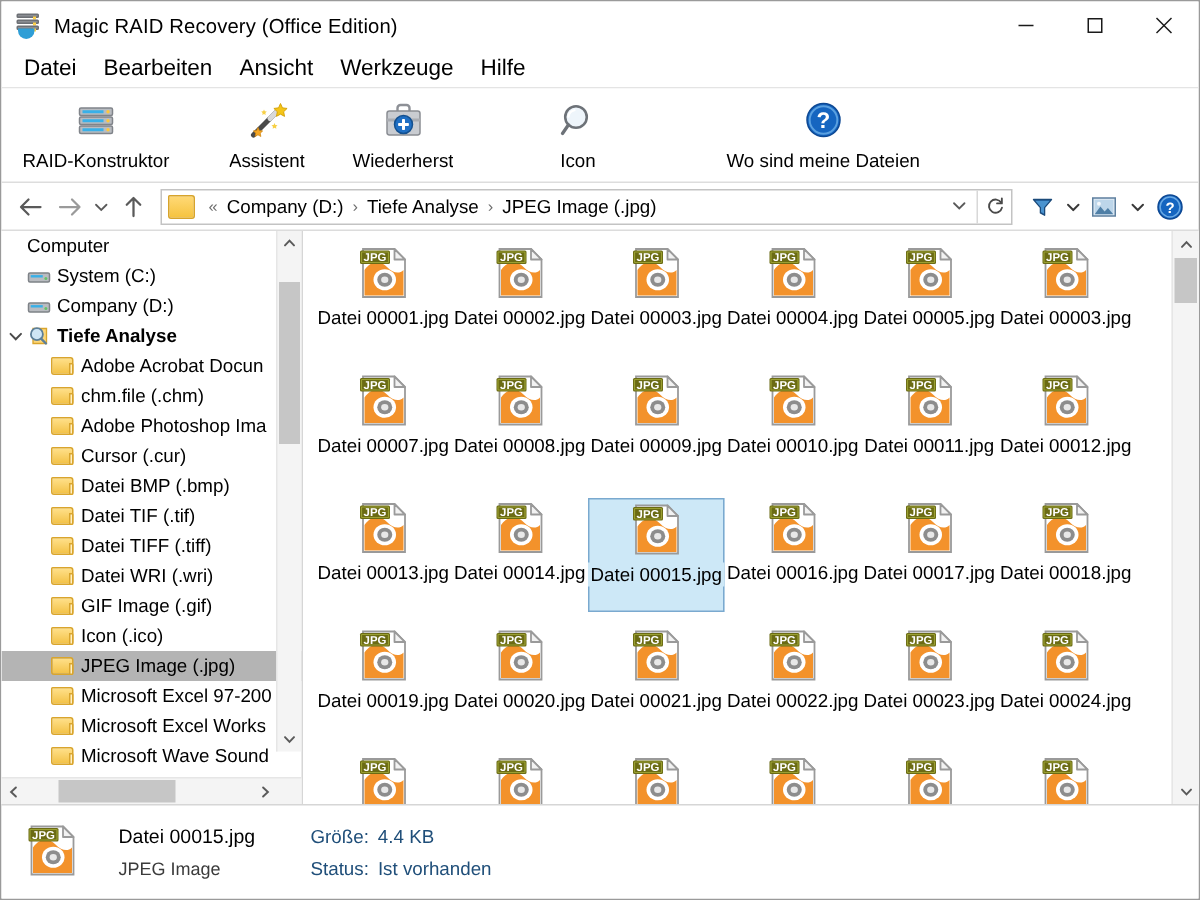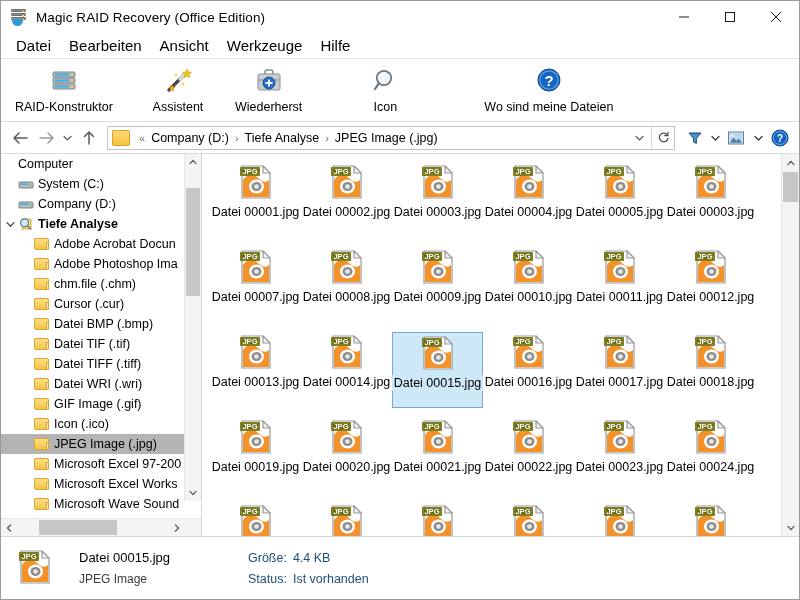--- a/index.html
+++ b/index.html
@@ -193,21 +193,21 @@
   .statusbar {
     height: 62px; min-height: 62px;
     background:#ffffff; border-top:1px solid #d6d6d6;
     display:flex; align-items:center; padding-left: 14px;
   }
   .st-icon { width: 42px; height: 42px; flex:none; }
   .st-col1 { margin-left: 22px; display:flex; flex-direction:column; justify-content:center; width: 120px;}
   .st-name { font-size: 13px; color:#000; }
   .st-type { font-size: 12px; color:#3b3b3b; margin-top: 7px; }
   .st-col2 { margin-left: 8px; display:flex; flex-direction:column; justify-content:center; }
-  .st-line { font-size: 12.5px; color:#1f4e79; display:flex;margin-left:41px; }
+  .st-line { font-size: 12.5px; color:#1f4e79; display:flex; }
   .st-line + .st-line { margin-top: 7px; }
   .st-key { color:#1f4e79; margin-right: 6px; }
   .st-val { color:#1f4e79; }
 </style>
 </head>
 <body>
 
 <div id="app">
 
   <div class="titlebar">
@@ -447,26 +447,26 @@
               <span class="tlabel">Tiefe Analyse</span>
             </div>
             <div class="trow ind2">
               <span class="tw"></span>
               <span class="ico-folder"></span>
               <span class="tlabel">Adobe Acrobat Docun</span>
             </div>
             <div class="trow ind2">
               <span class="tw"></span>
               <span class="ico-folder"></span>
+              <span class="tlabel">chm.file (.chm)</span>
+            </div>
+            <div class="trow ind2">
+              <span class="tw"></span>
+              <span class="ico-folder"></span>
               <span class="tlabel">Adobe Photoshop Ima</span>
-            </div>
-            <div class="trow ind2">
-              <span class="tw"></span>
-              <span class="ico-folder"></span>
-              <span class="tlabel">chm.file (.chm)</span>
             </div>
             <div class="trow ind2">
               <span class="tw"></span>
               <span class="ico-folder"></span>
               <span class="tlabel">Cursor (.cur)</span>
             </div>
             <div class="trow ind2">
               <span class="tw"></span>
               <span class="ico-folder"></span>
               <span class="tlabel">Datei BMP (.bmp)</span>

